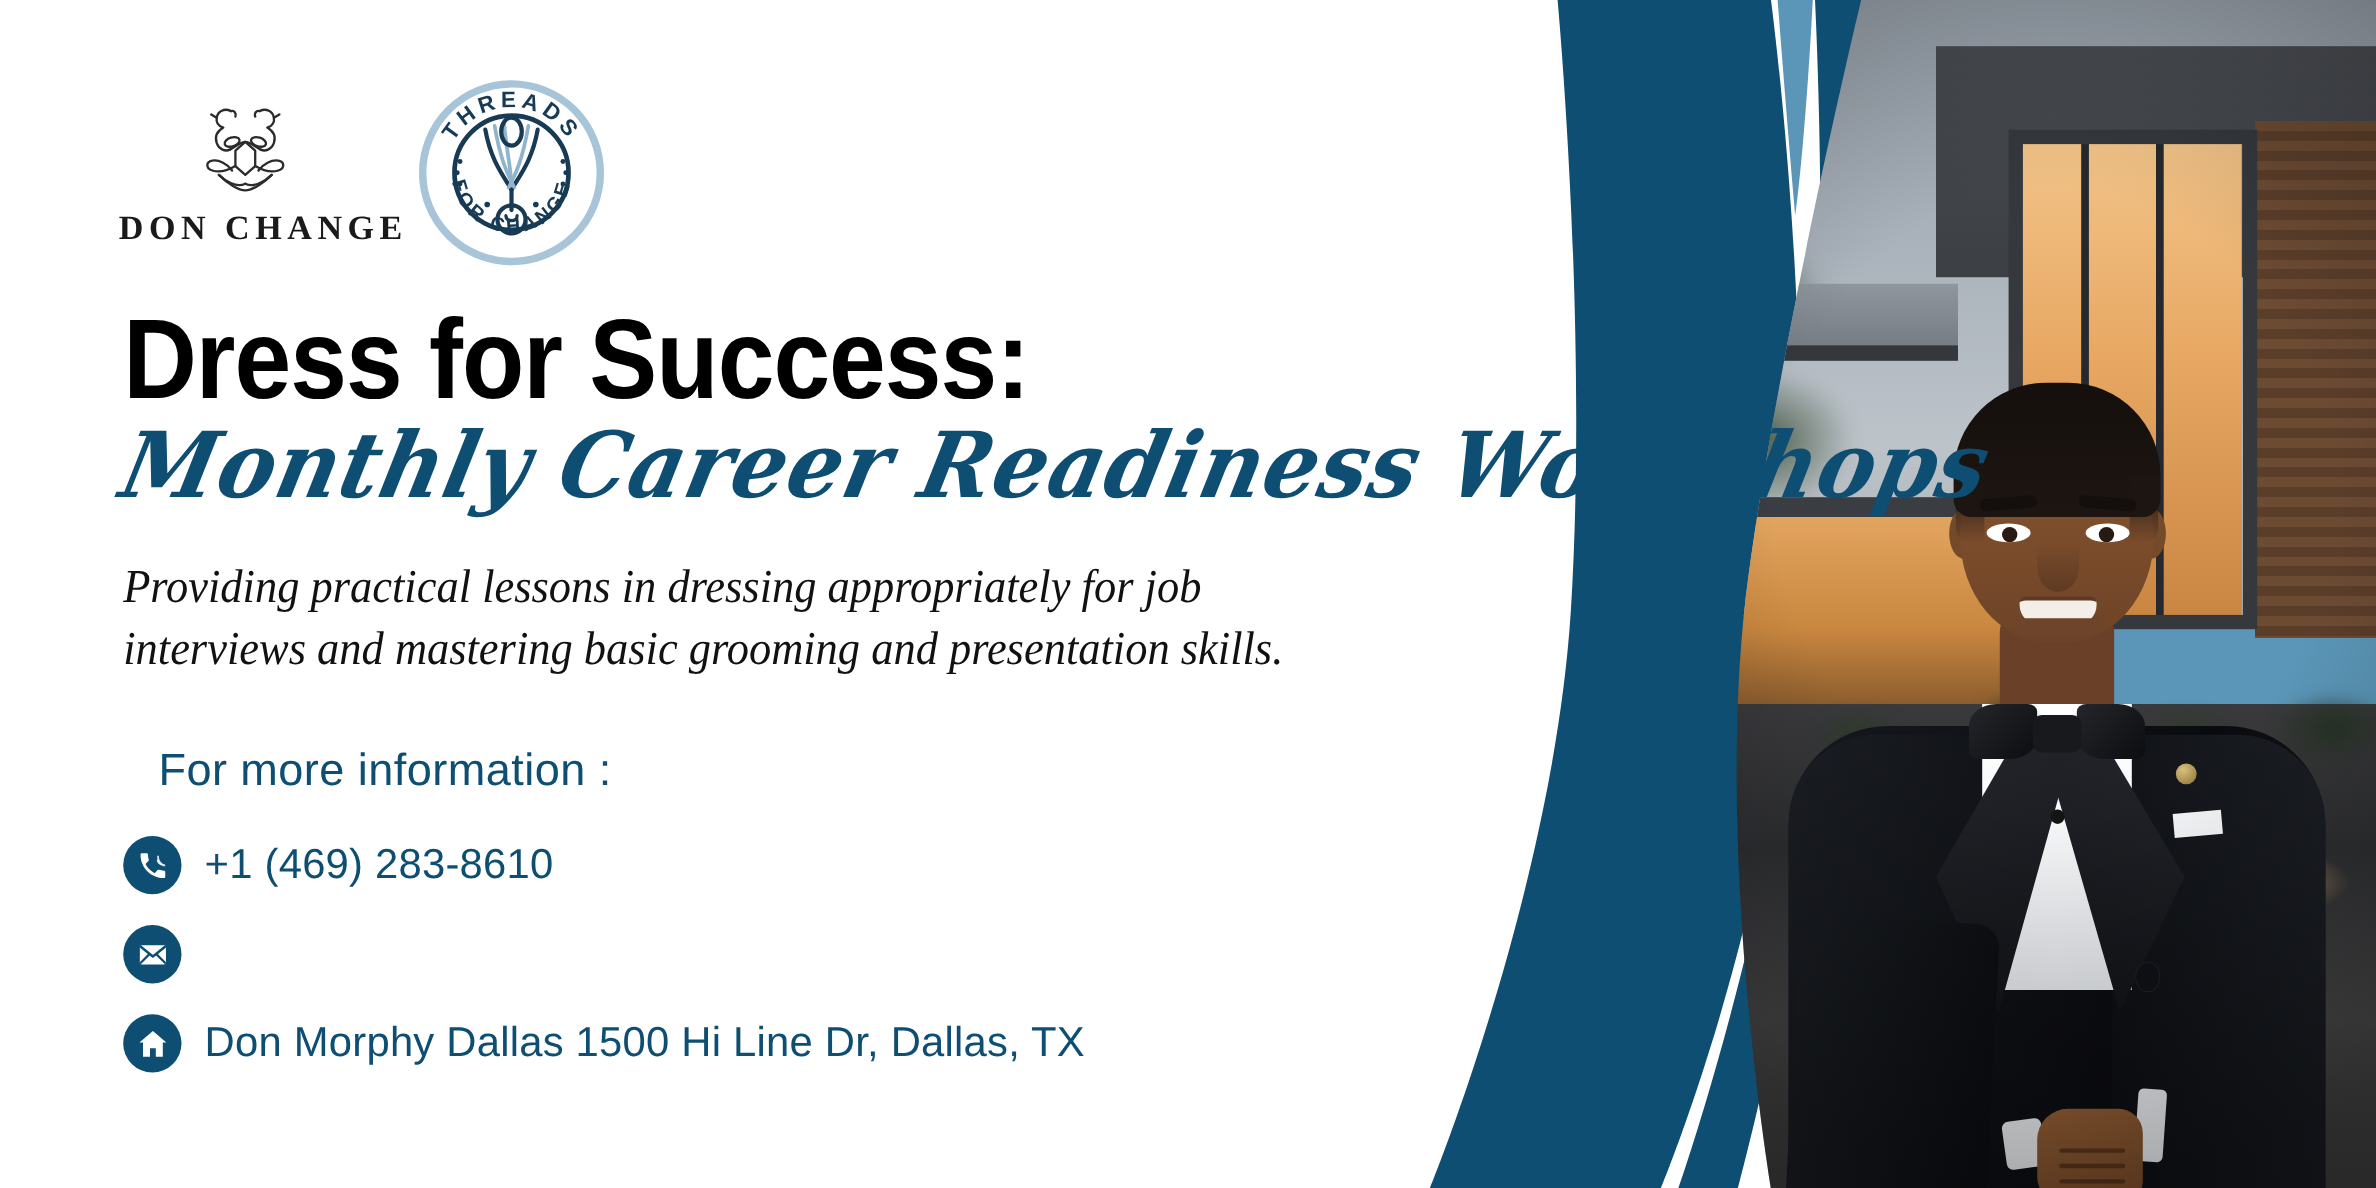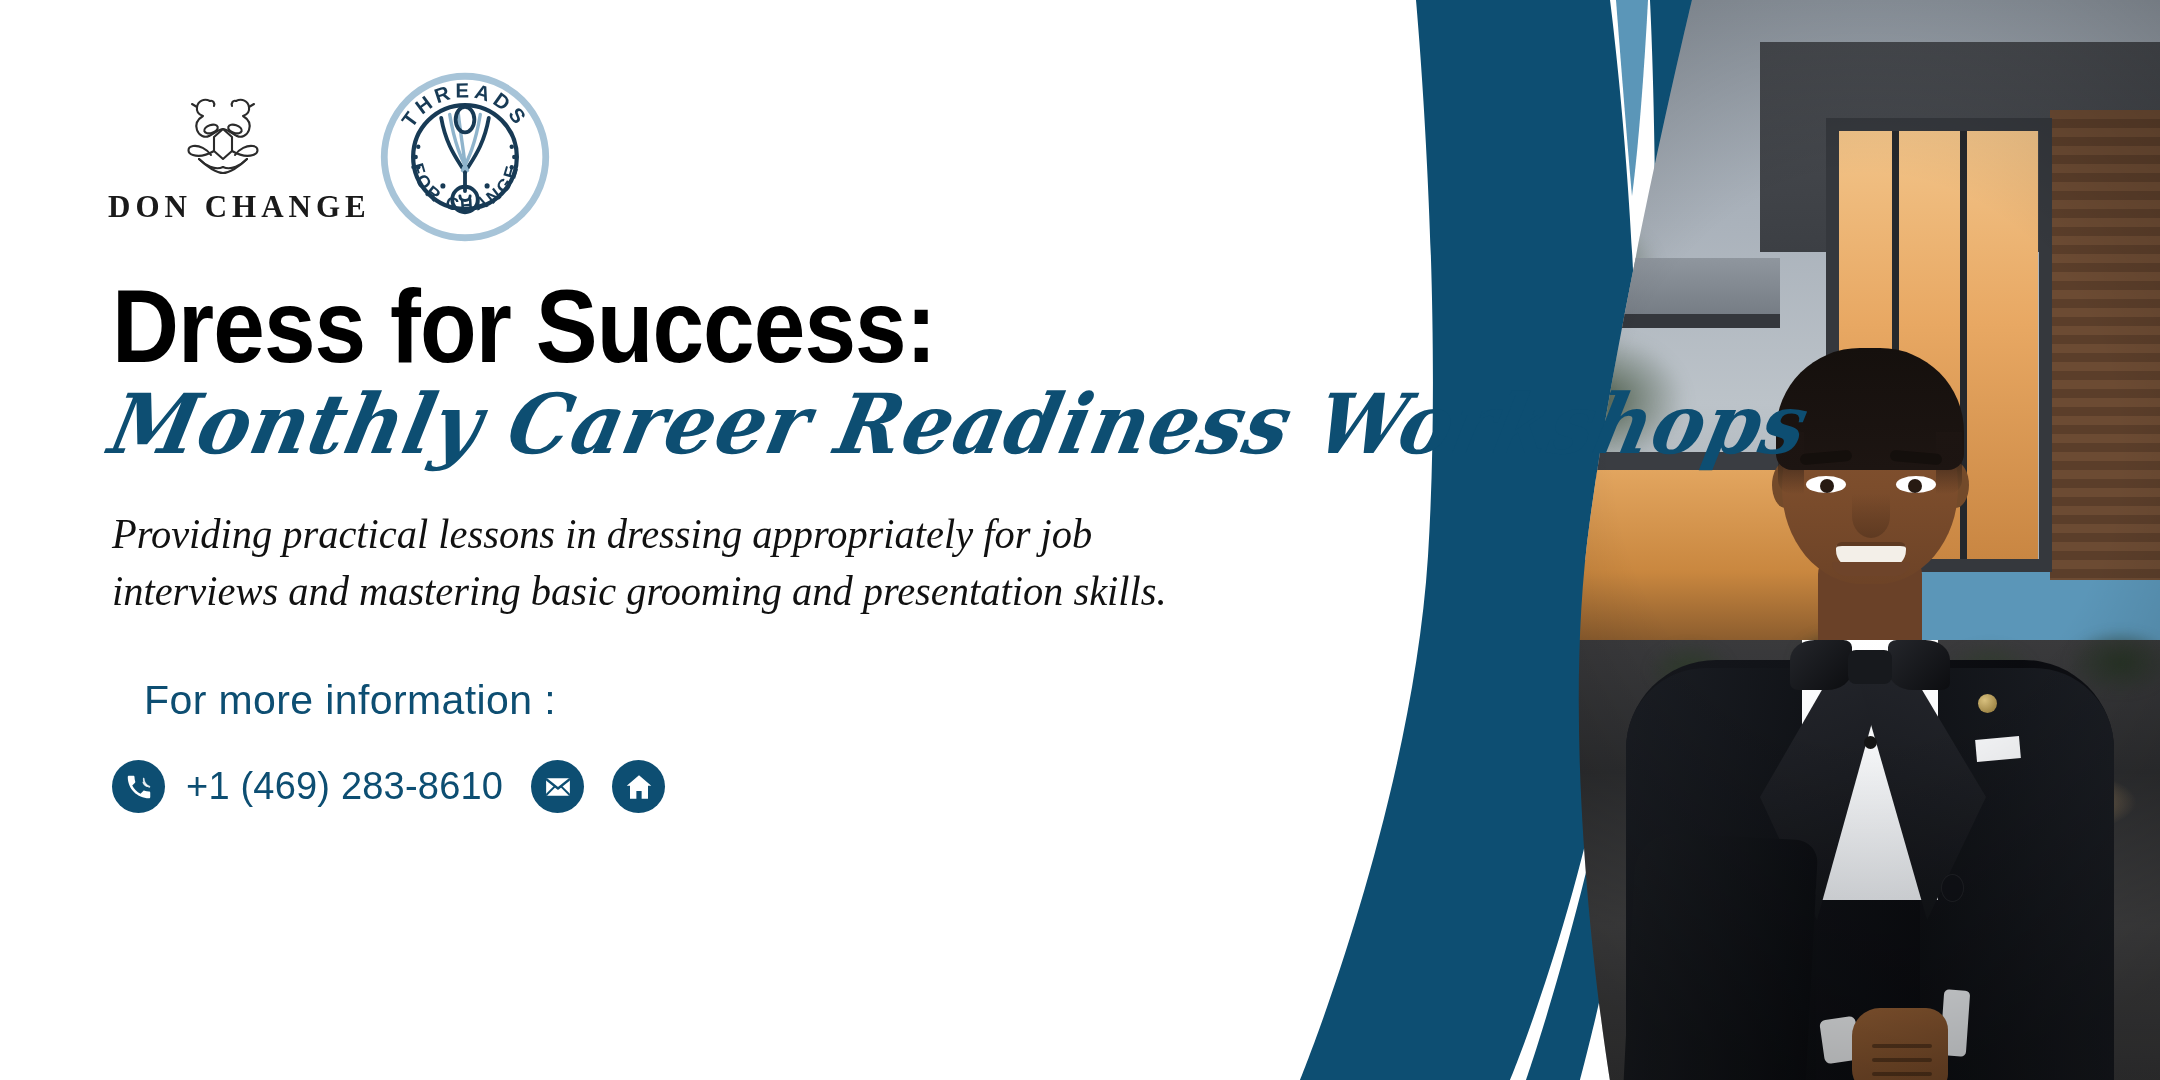--- a/index.html
+++ b/index.html
@@ -372,21 +372,21 @@
     color: #0d4e72;
     letter-spacing: .4px;
     margin-left: 32px;
   }
 
   .contact-list {
     position: absolute;
     left: 112px;
     top: 760px;
     display: flex;
-    flex-direction: row;
+    flex-direction: column;
     gap: 28px;
   }
   .contact-item {
     display: flex;
     align-items: center;
     gap: 21px;
   }
   .c-icon {
     width: 53px; height: 53px;
     flex: 0 0 53px;
@@ -589,17 +589,18 @@
           </svg>
         </span>
       </div>
 
       <div class="contact-item">
         <span class="c-icon">
           <svg width="30" height="30" viewBox="0 0 24 24" fill="#ffffff">
             <path d="M12 2.6 2.2 11h2.6v10.4h5.1v-6.2h4.2v6.2h5.1V11h2.6L12 2.6z"></path>
           </svg>
         </span>
+        <span class="c-text">Don Morphy Dallas 1500 Hi Line Dr, Dallas, TX</span>
       </div>
 
     </div>
   </div>
 </div>
 
 </body></html>

